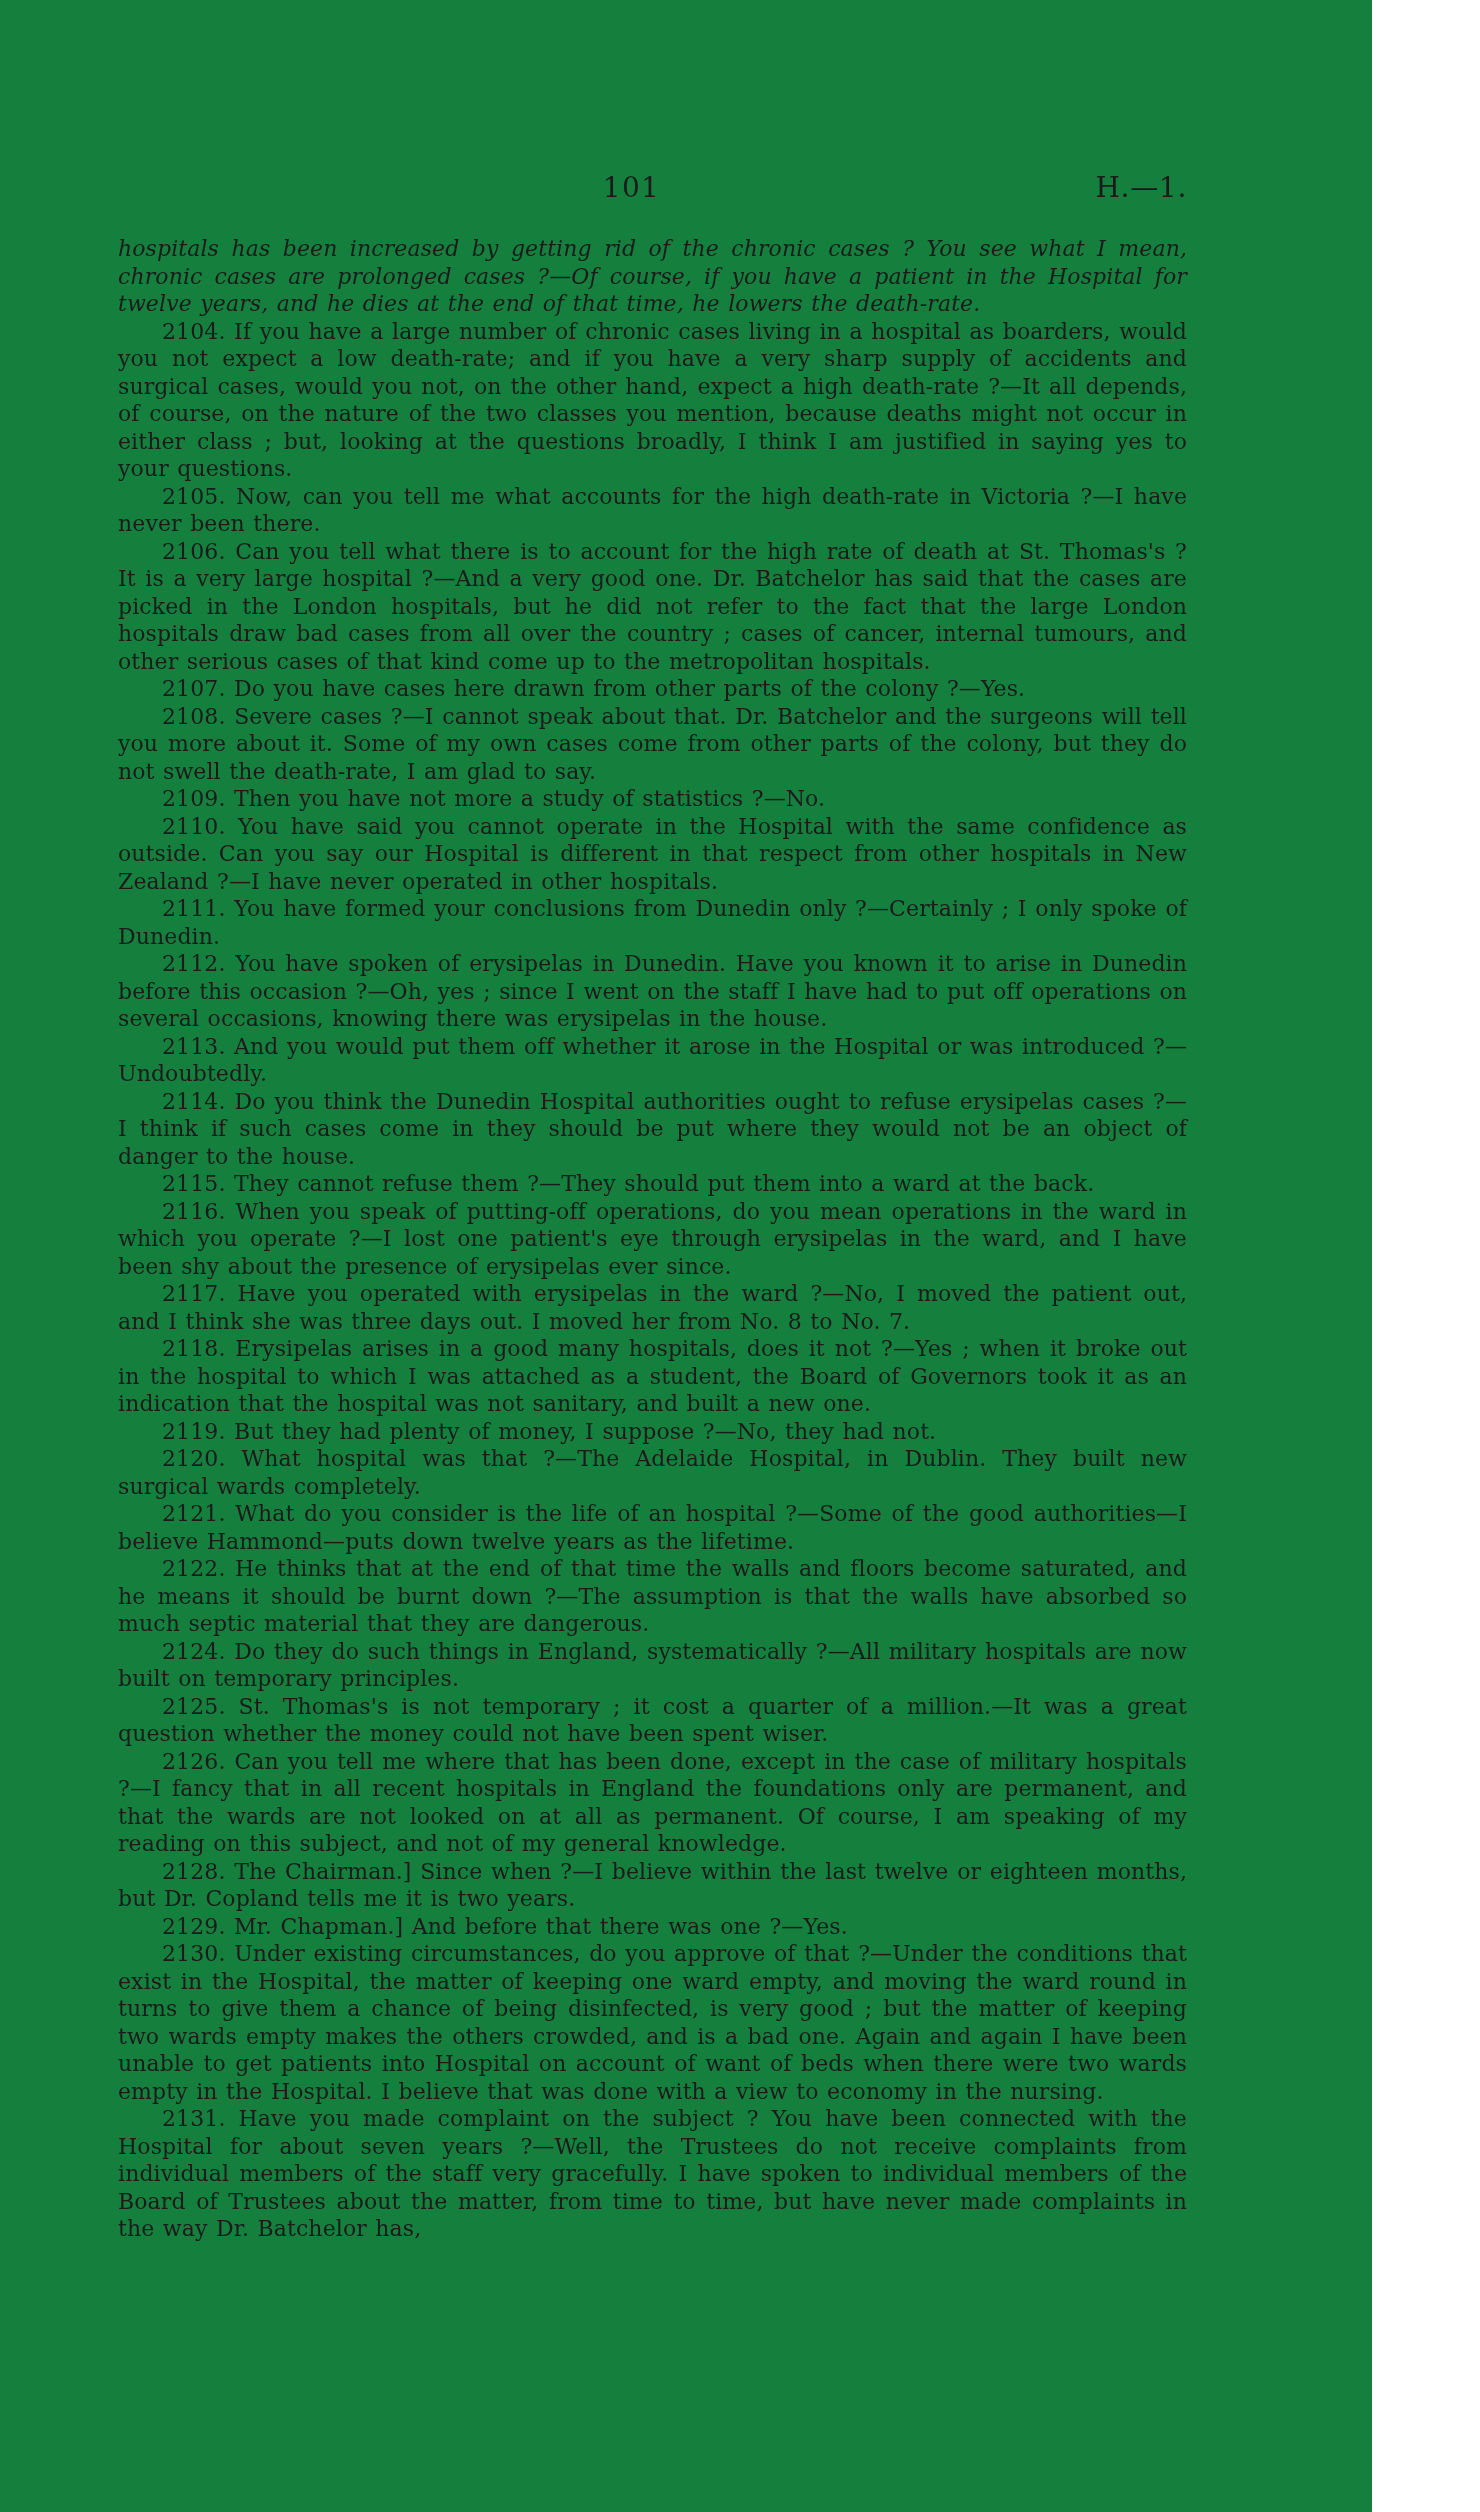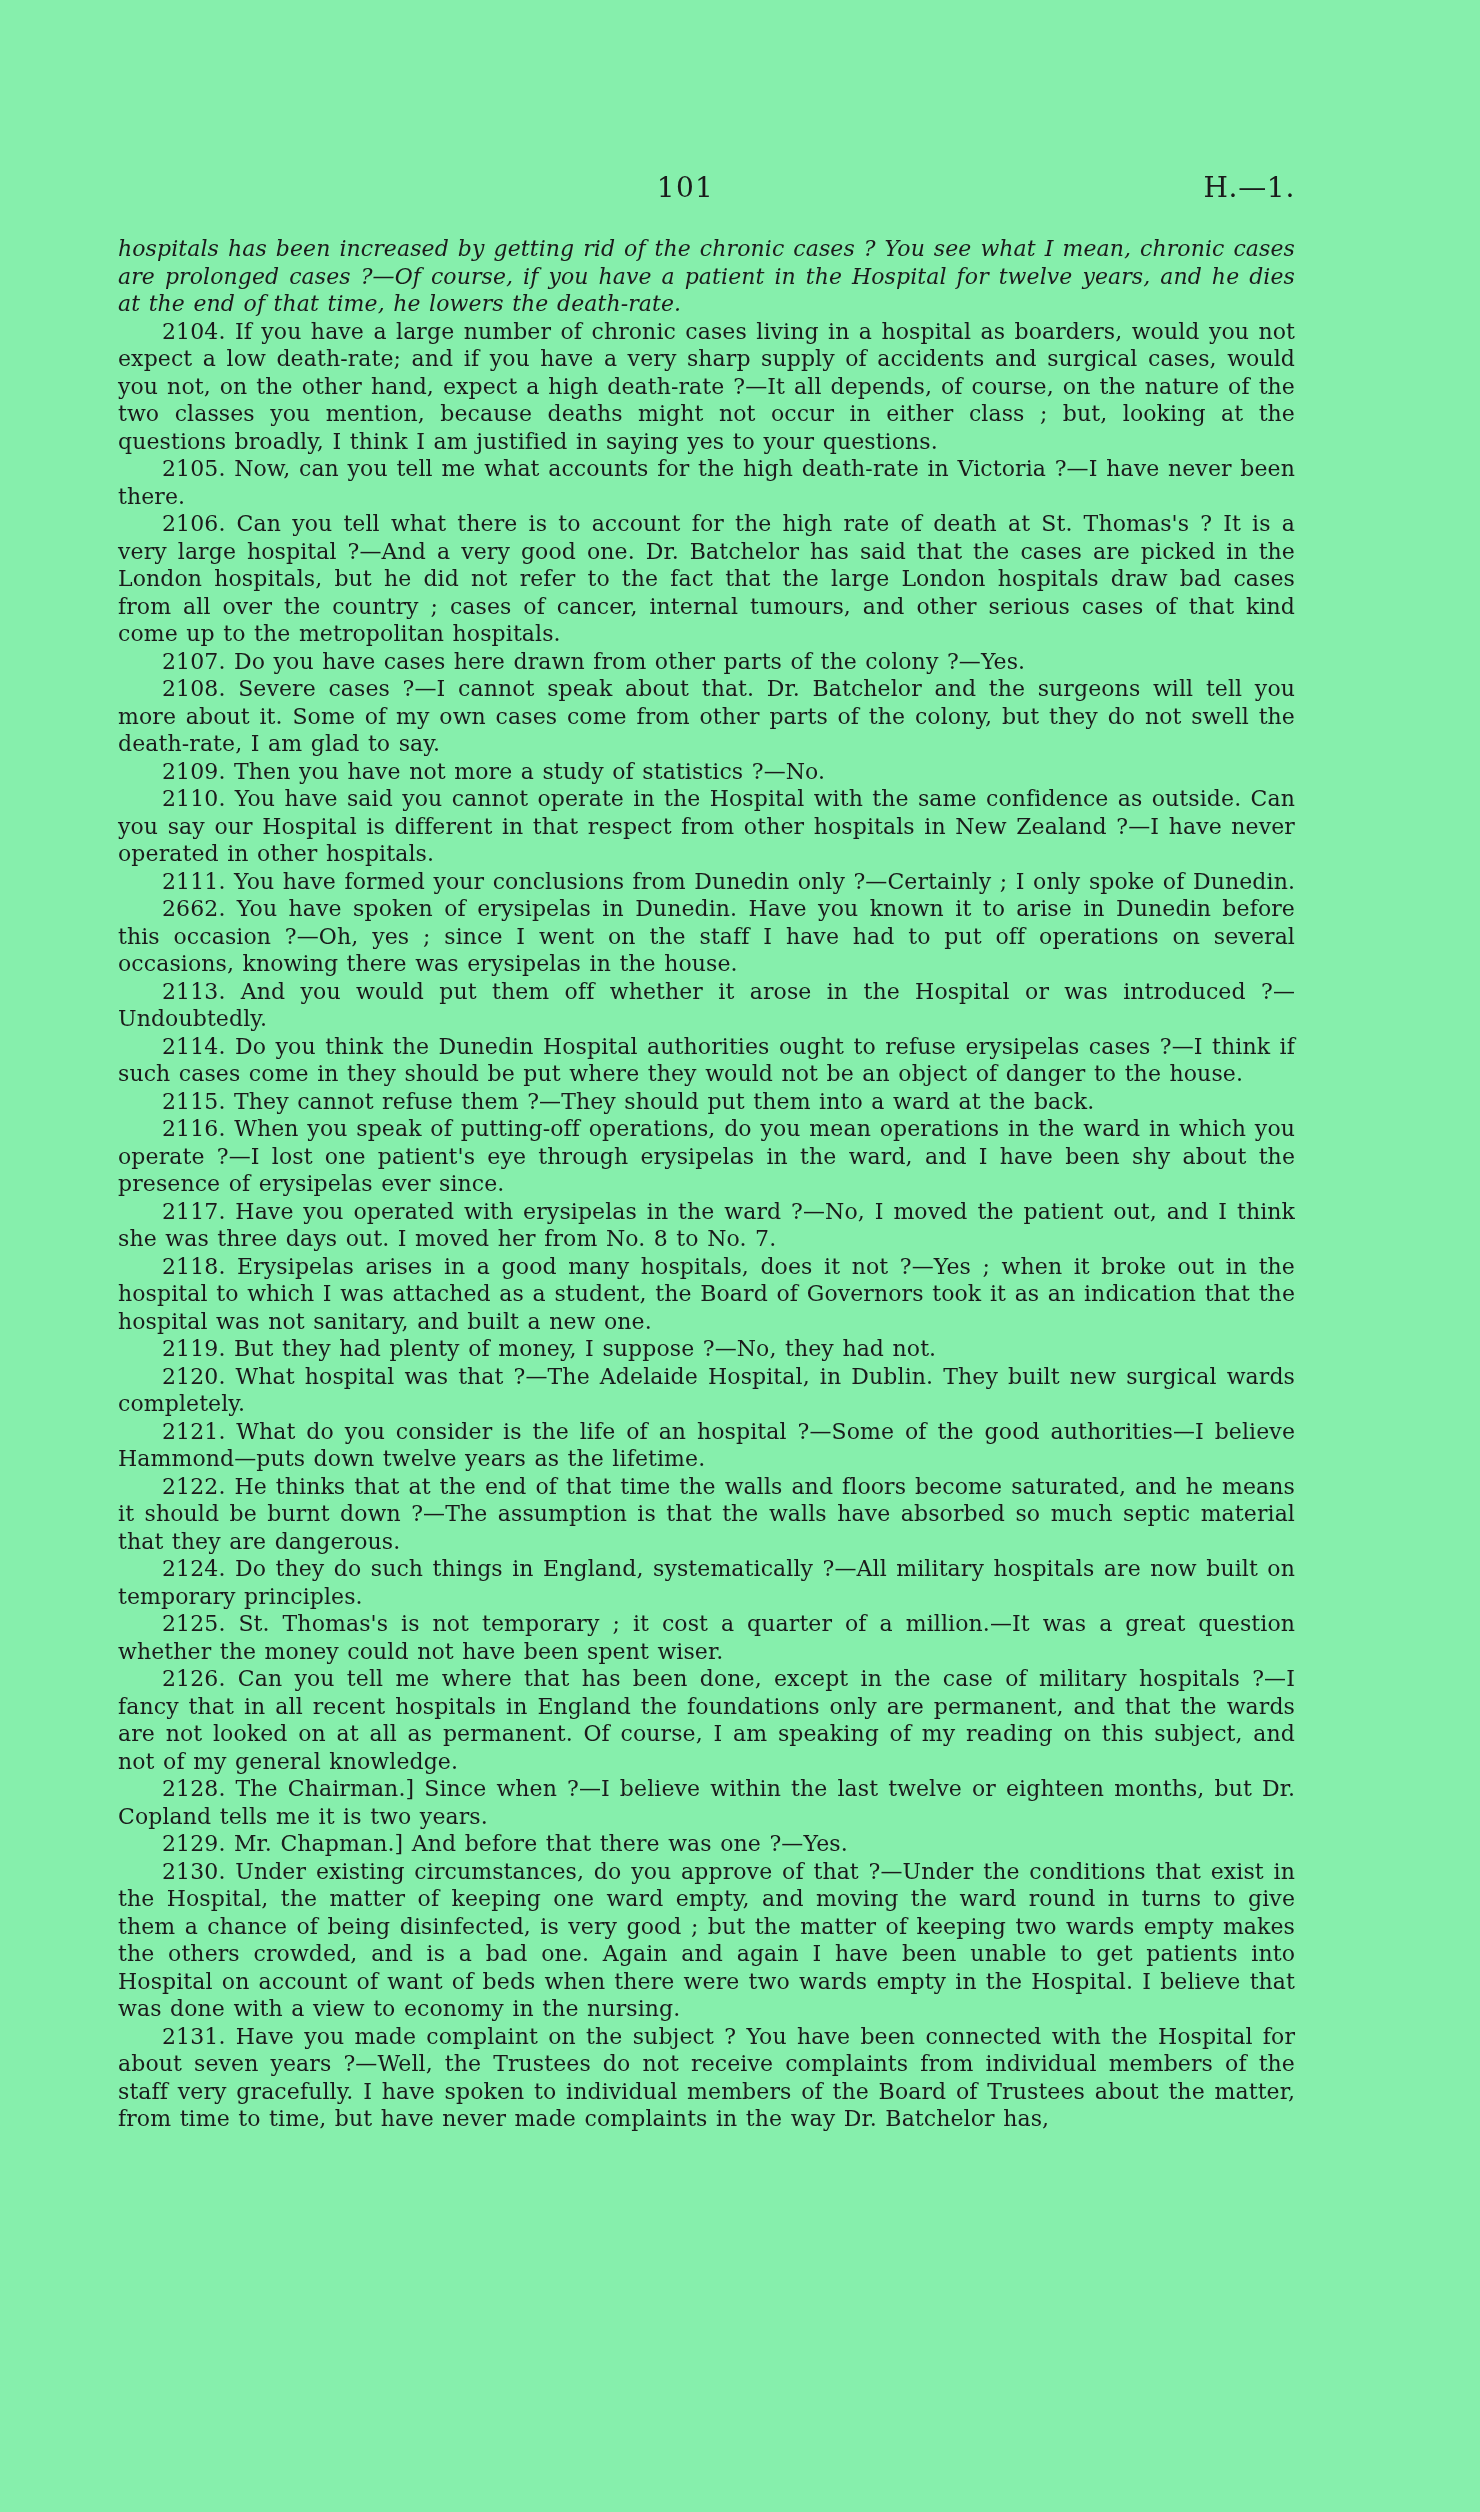--- a/index.html
+++ b/index.html
@@ -2,24 +2,24 @@
 <html style="font-size:11.3px"><head>
 <meta charset="utf-8">
 <style>
   html, body {
     margin: 0;
     padding: 0;
     background: #ffffff;
   }
   .page {
     position: relative;
-    width: 1480px;
+    width: 1372px;
     height: 2512px;
     box-sizing: border-box;
-    background: #86efac;
+    background: #15803d;
     color: #1b1b1b;
     font-family: "DejaVu Serif", "Liberation Serif", serif;
     font-size: 22px;
     line-height: 27.5px;
     padding: 170px 185px 0 118px;
     overflow: hidden;
   }
   .page-header {
     position: relative;
     height: 37px;
@@ -78,21 +78,21 @@
       <p class="para"><span class="qnum">2107. </span><span class="speaker"></span><span class="qtext">Do you have cases here drawn from other parts of the colony ?—Yes.</span></p>
 
       <p class="para"><span class="qnum">2108. </span><span class="speaker"></span><span class="qtext">Severe cases ?—I cannot speak about that.  Dr. Batchelor and the surgeons will tell you more about it.  Some of my own cases come from other parts of the colony, but they do not swell the death-rate, I am glad to say.</span></p>
 
       <p class="para"><span class="qnum">2109. </span><span class="speaker"></span><span class="qtext">Then you have not more a study of statistics ?—No.</span></p>
 
       <p class="para"><span class="qnum">2110. </span><span class="speaker"></span><span class="qtext">You have said you cannot operate in the Hospital with the same confidence as outside. Can you say our Hospital is different in that respect from other hospitals in New Zealand ?—I have never operated in other hospitals.</span></p>
 
       <p class="para"><span class="qnum">2111. </span><span class="speaker"></span><span class="qtext">You have formed your conclusions from Dunedin only ?—Certainly ; I only spoke of Dunedin.</span></p>
 
-      <p class="para"><span class="qnum">2662. </span><span class="speaker"></span><span class="qtext">You have spoken of erysipelas in Dunedin.  Have you known it to arise in Dunedin before this occasion ?—Oh, yes ; since I went on the staff I have had to put off operations on several occasions, knowing there was erysipelas in the house.</span></p>
+      <p class="para"><span class="qnum">2112. </span><span class="speaker"></span><span class="qtext">You have spoken of erysipelas in Dunedin.  Have you known it to arise in Dunedin before this occasion ?—Oh, yes ; since I went on the staff I have had to put off operations on several occasions, knowing there was erysipelas in the house.</span></p>
 
       <p class="para"><span class="qnum">2113. </span><span class="speaker"></span><span class="qtext">And you would put them off whether it arose in the Hospital or was introduced ?—Undoubtedly.</span></p>
 
       <p class="para"><span class="qnum">2114. </span><span class="speaker"></span><span class="qtext">Do you think the Dunedin Hospital authorities ought to refuse erysipelas cases ?—I think if such cases come in they should be put where they would not be an object of danger to the house.</span></p>
 
       <p class="para"><span class="qnum">2115. </span><span class="speaker"></span><span class="qtext">They cannot refuse them ?—They should put them into a ward at the back.</span></p>
 
       <p class="para"><span class="qnum">2116. </span><span class="speaker"></span><span class="qtext">When you speak of putting-off operations, do you mean operations in the ward in which you operate ?—I lost one patient's eye through erysipelas in the ward, and I have been shy about the presence of erysipelas ever since.</span></p>
 
       <p class="para"><span class="qnum">2117. </span><span class="speaker"></span><span class="qtext">Have you operated with erysipelas in the ward ?—No, I moved the patient out, and I think she was three days out.  I moved her from No. 8 to No. 7.</span></p>

